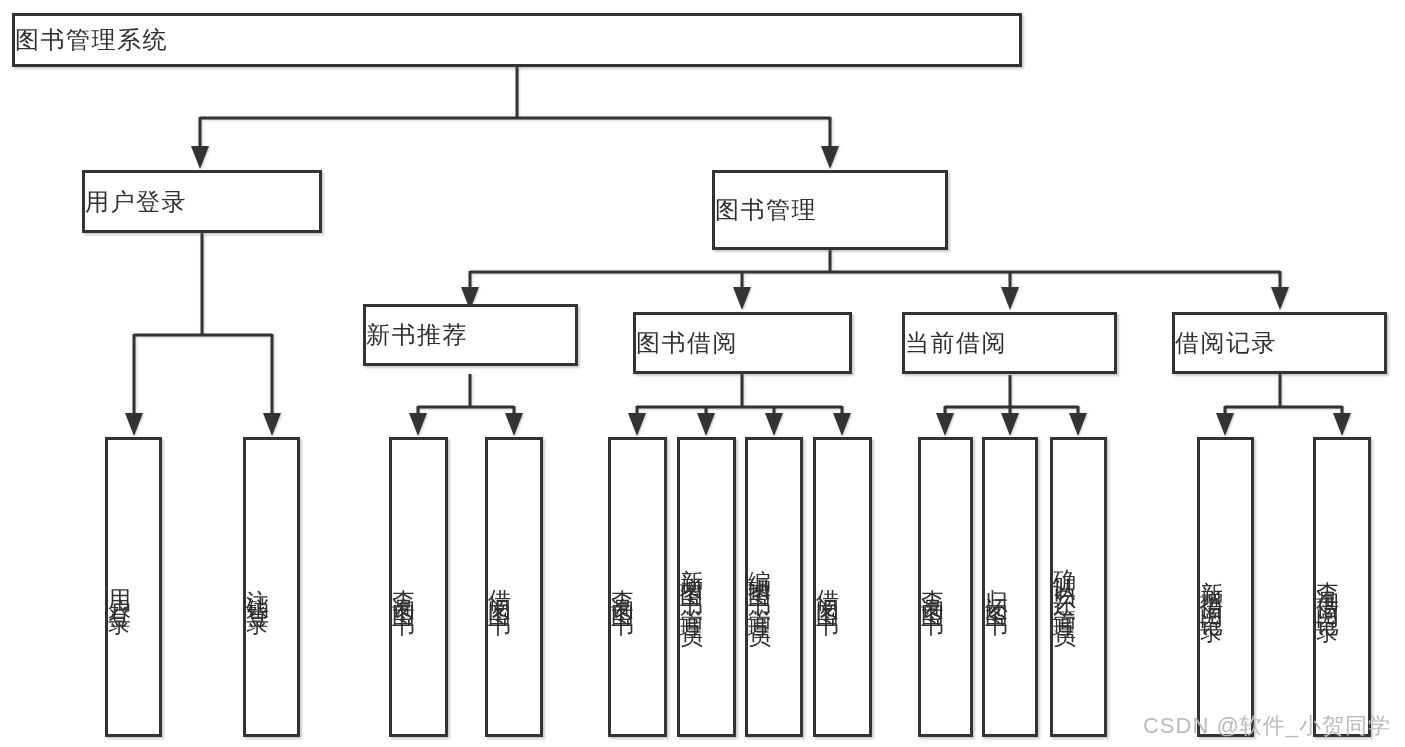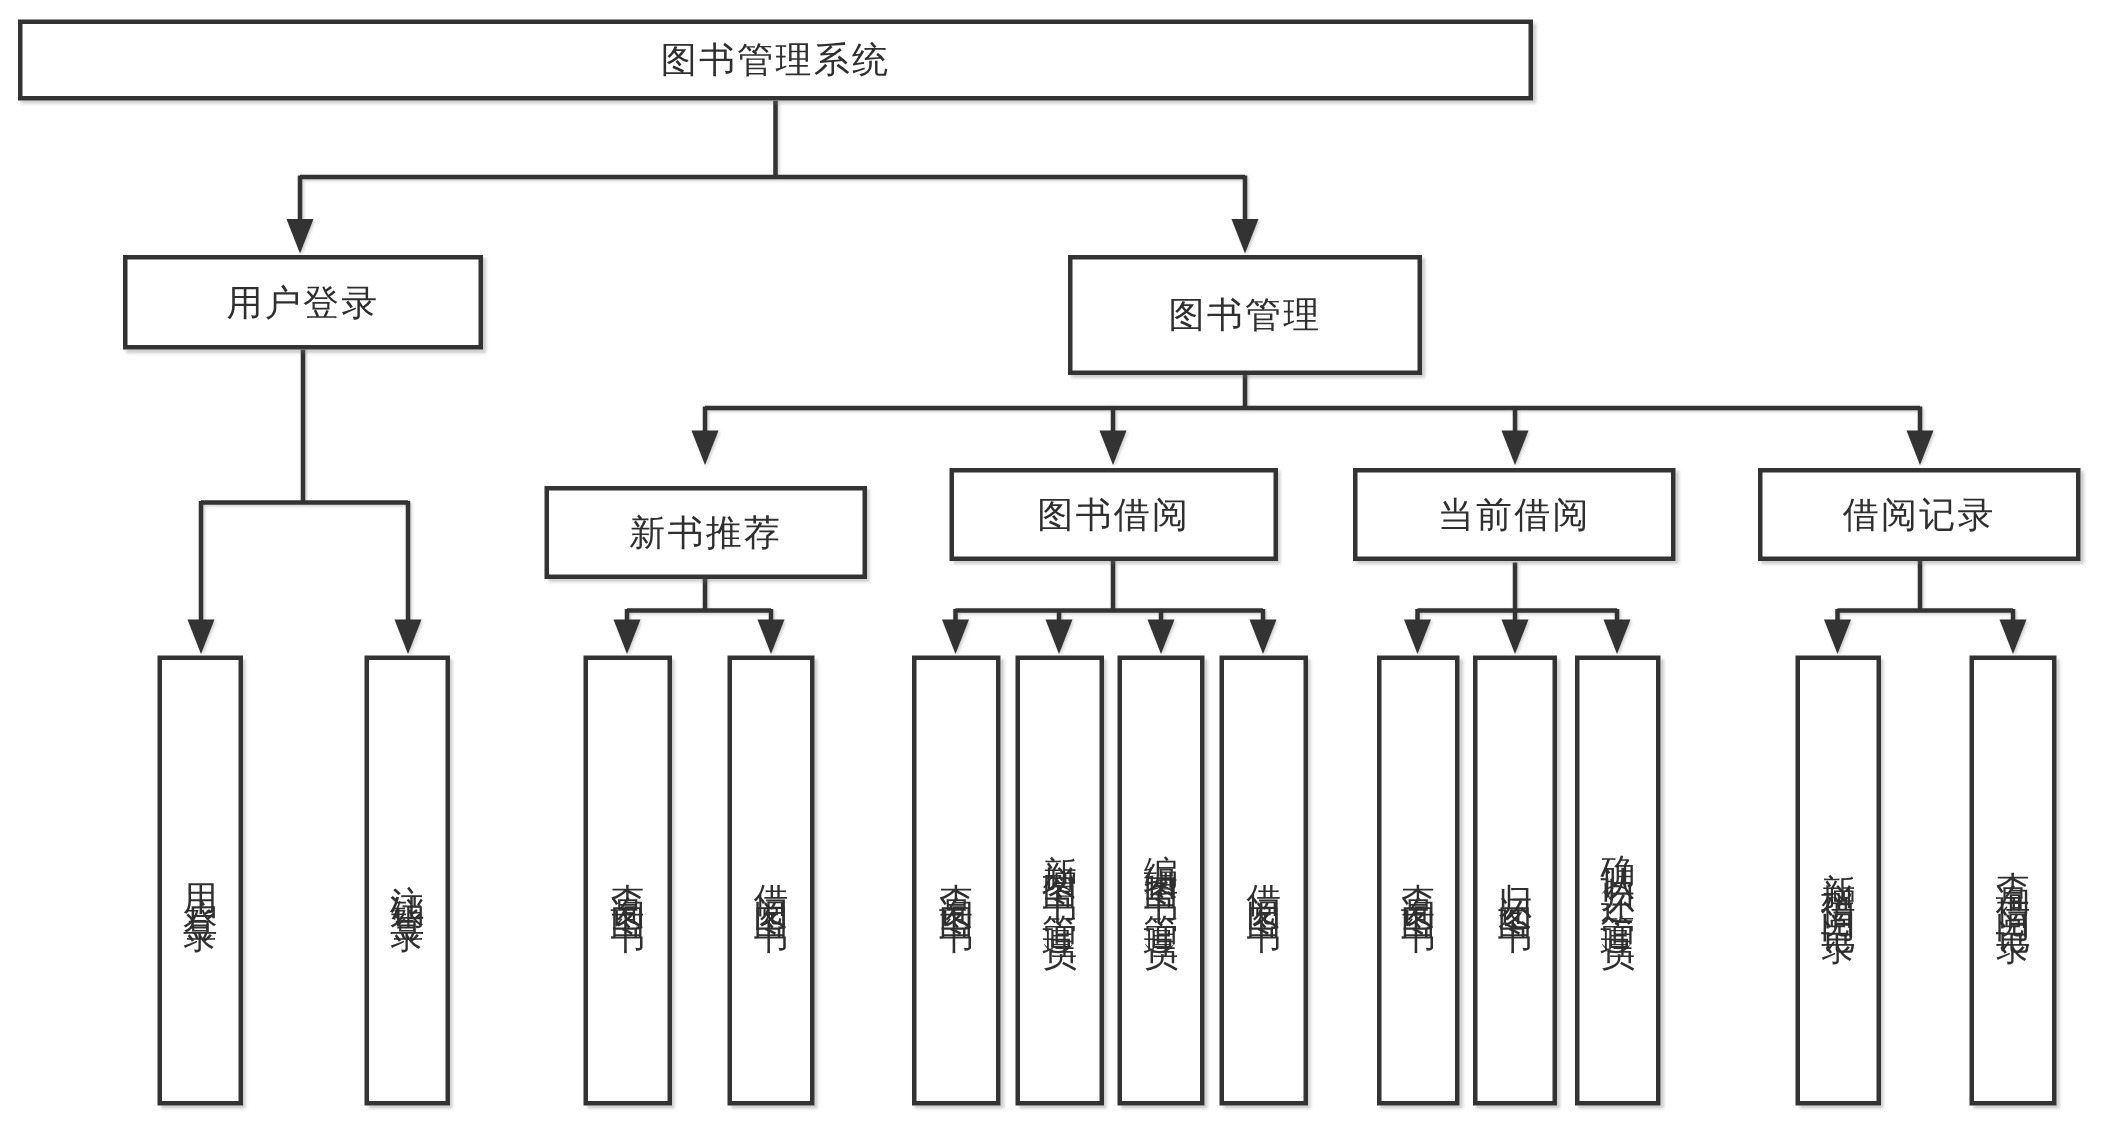--- a/index.html
+++ b/index.html
@@ -26,21 +26,20 @@
     filter: drop-shadow(1px 1px 1px rgba(110,110,110,.35));
   }
   .connectors line { stroke: var(--line); stroke-width: 3; }
   .connectors polygon { fill: var(--line); }
   .node {
     position: absolute;
     border: 3px solid var(--line);
     background: #fff;
     display: flex;
     align-items: center;
-    justify-content: center;
     box-shadow: 2px 2px 2px rgba(110,110,110,.35);
   }
   .node .lbl {
     font-size: 24px;
     letter-spacing: 1.5px;
     white-space: nowrap;
     color: var(--text);
   }
   .node.leaf .lbl {
     writing-mode: vertical-rl;
@@ -145,21 +144,21 @@
     <span class="lbl">图书管理系统</span>
   </div>
 
   <div class="node" style="left:82px;top:170px;width:240px;height:63px">
     <span class="lbl">用户登录</span>
   </div>
   <div class="node" style="left:712px;top:170px;width:236px;height:80px">
     <span class="lbl">图书管理</span>
   </div>
 
-  <div class="node" style="left:363px;top:324px;width:215px;height:62px">
+  <div class="node" style="left:363px;top:304px;width:215px;height:62px">
     <span class="lbl">新书推荐</span>
   </div>
   <div class="node" style="left:902px;top:312px;width:215px;height:62px">
     <span class="lbl">当前借阅</span>
   </div>
   <div class="node" style="left:633px;top:312px;width:219px;height:62px">
     <span class="lbl">图书借阅</span>
   </div>
   <div class="node" style="left:1172px;top:312px;width:215px;height:62px">
     <span class="lbl">借阅记录</span>
@@ -202,14 +201,15 @@
     <span class="lbl">确认归还（管理员）</span>
   </div>
 
   <div class="node leaf" style="left:1197px;top:437px;width:57px;height:300px">
     <span class="lbl">新增借阅记录</span>
   </div>
   <div class="node leaf" style="left:1313px;top:437px;width:58px;height:300px">
     <span class="lbl">查询借阅记录</span>
   </div>
 
+  <div class="watermark">CSDN @软件_小贺同学</div>
 
 </div>
 
 </body></html>

